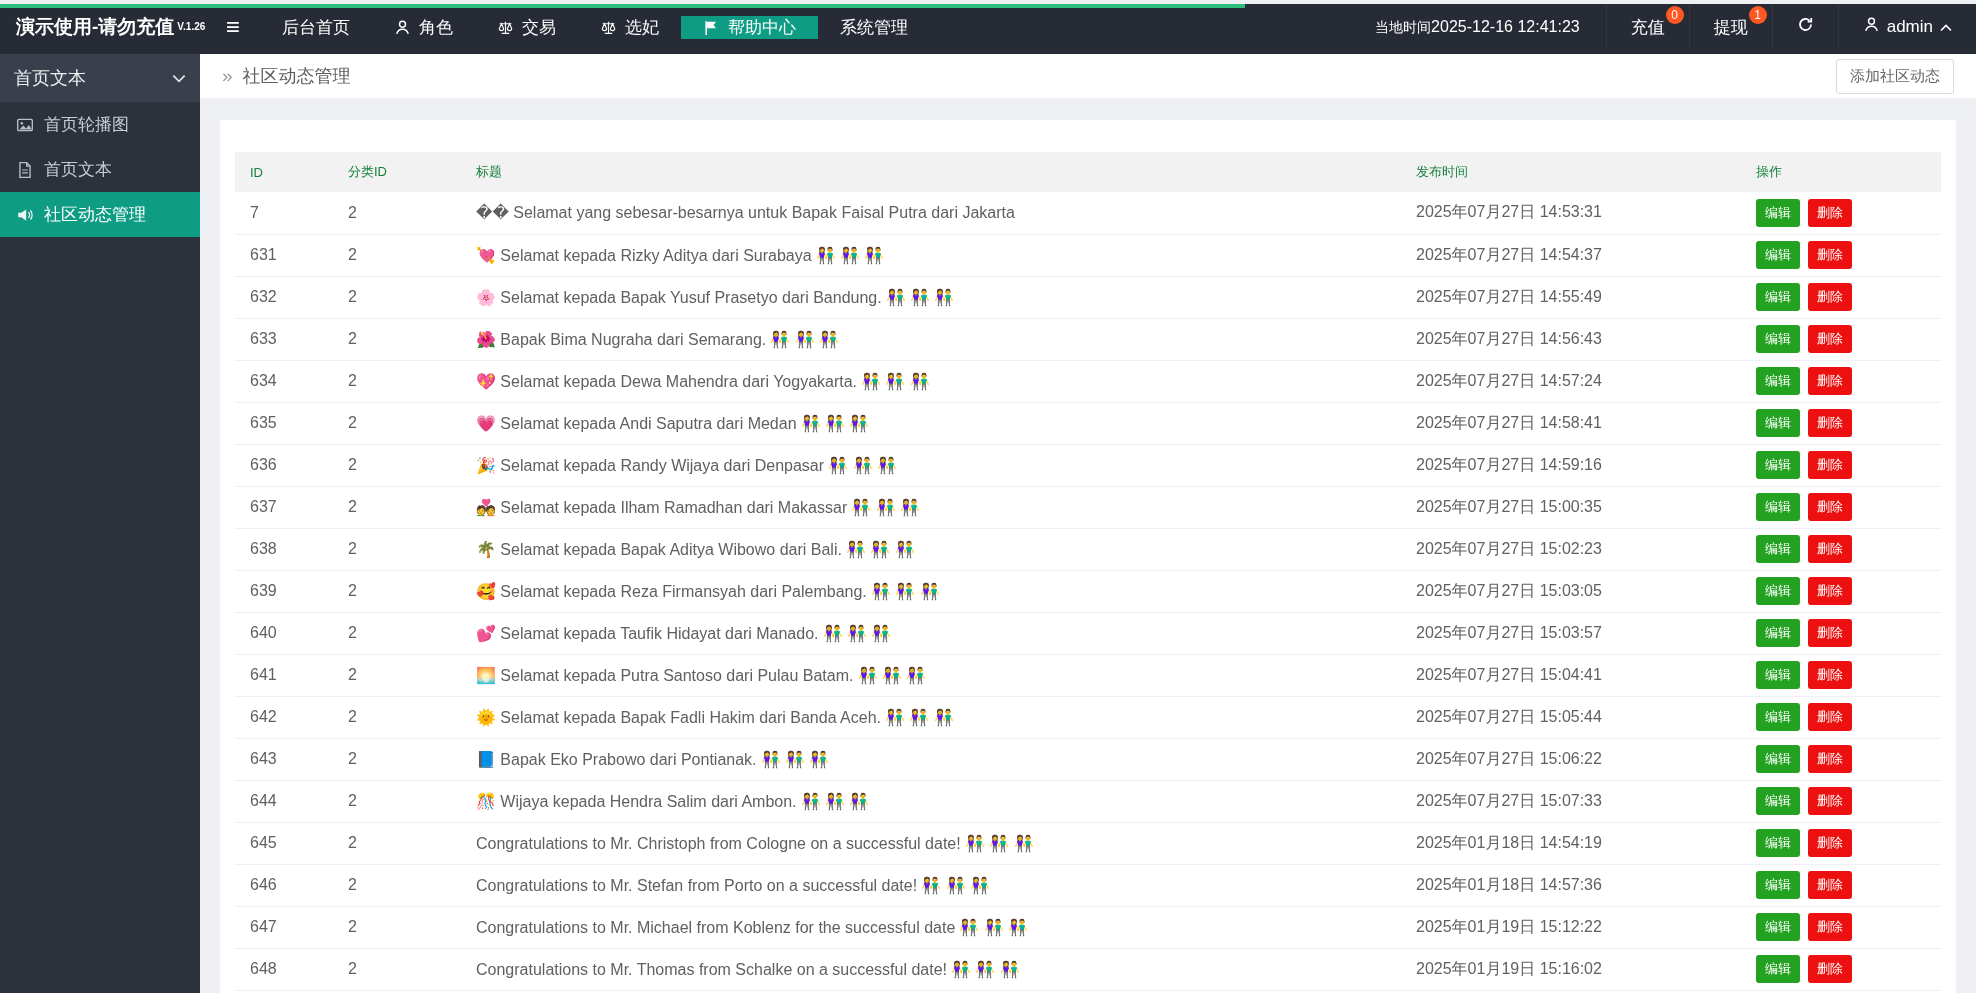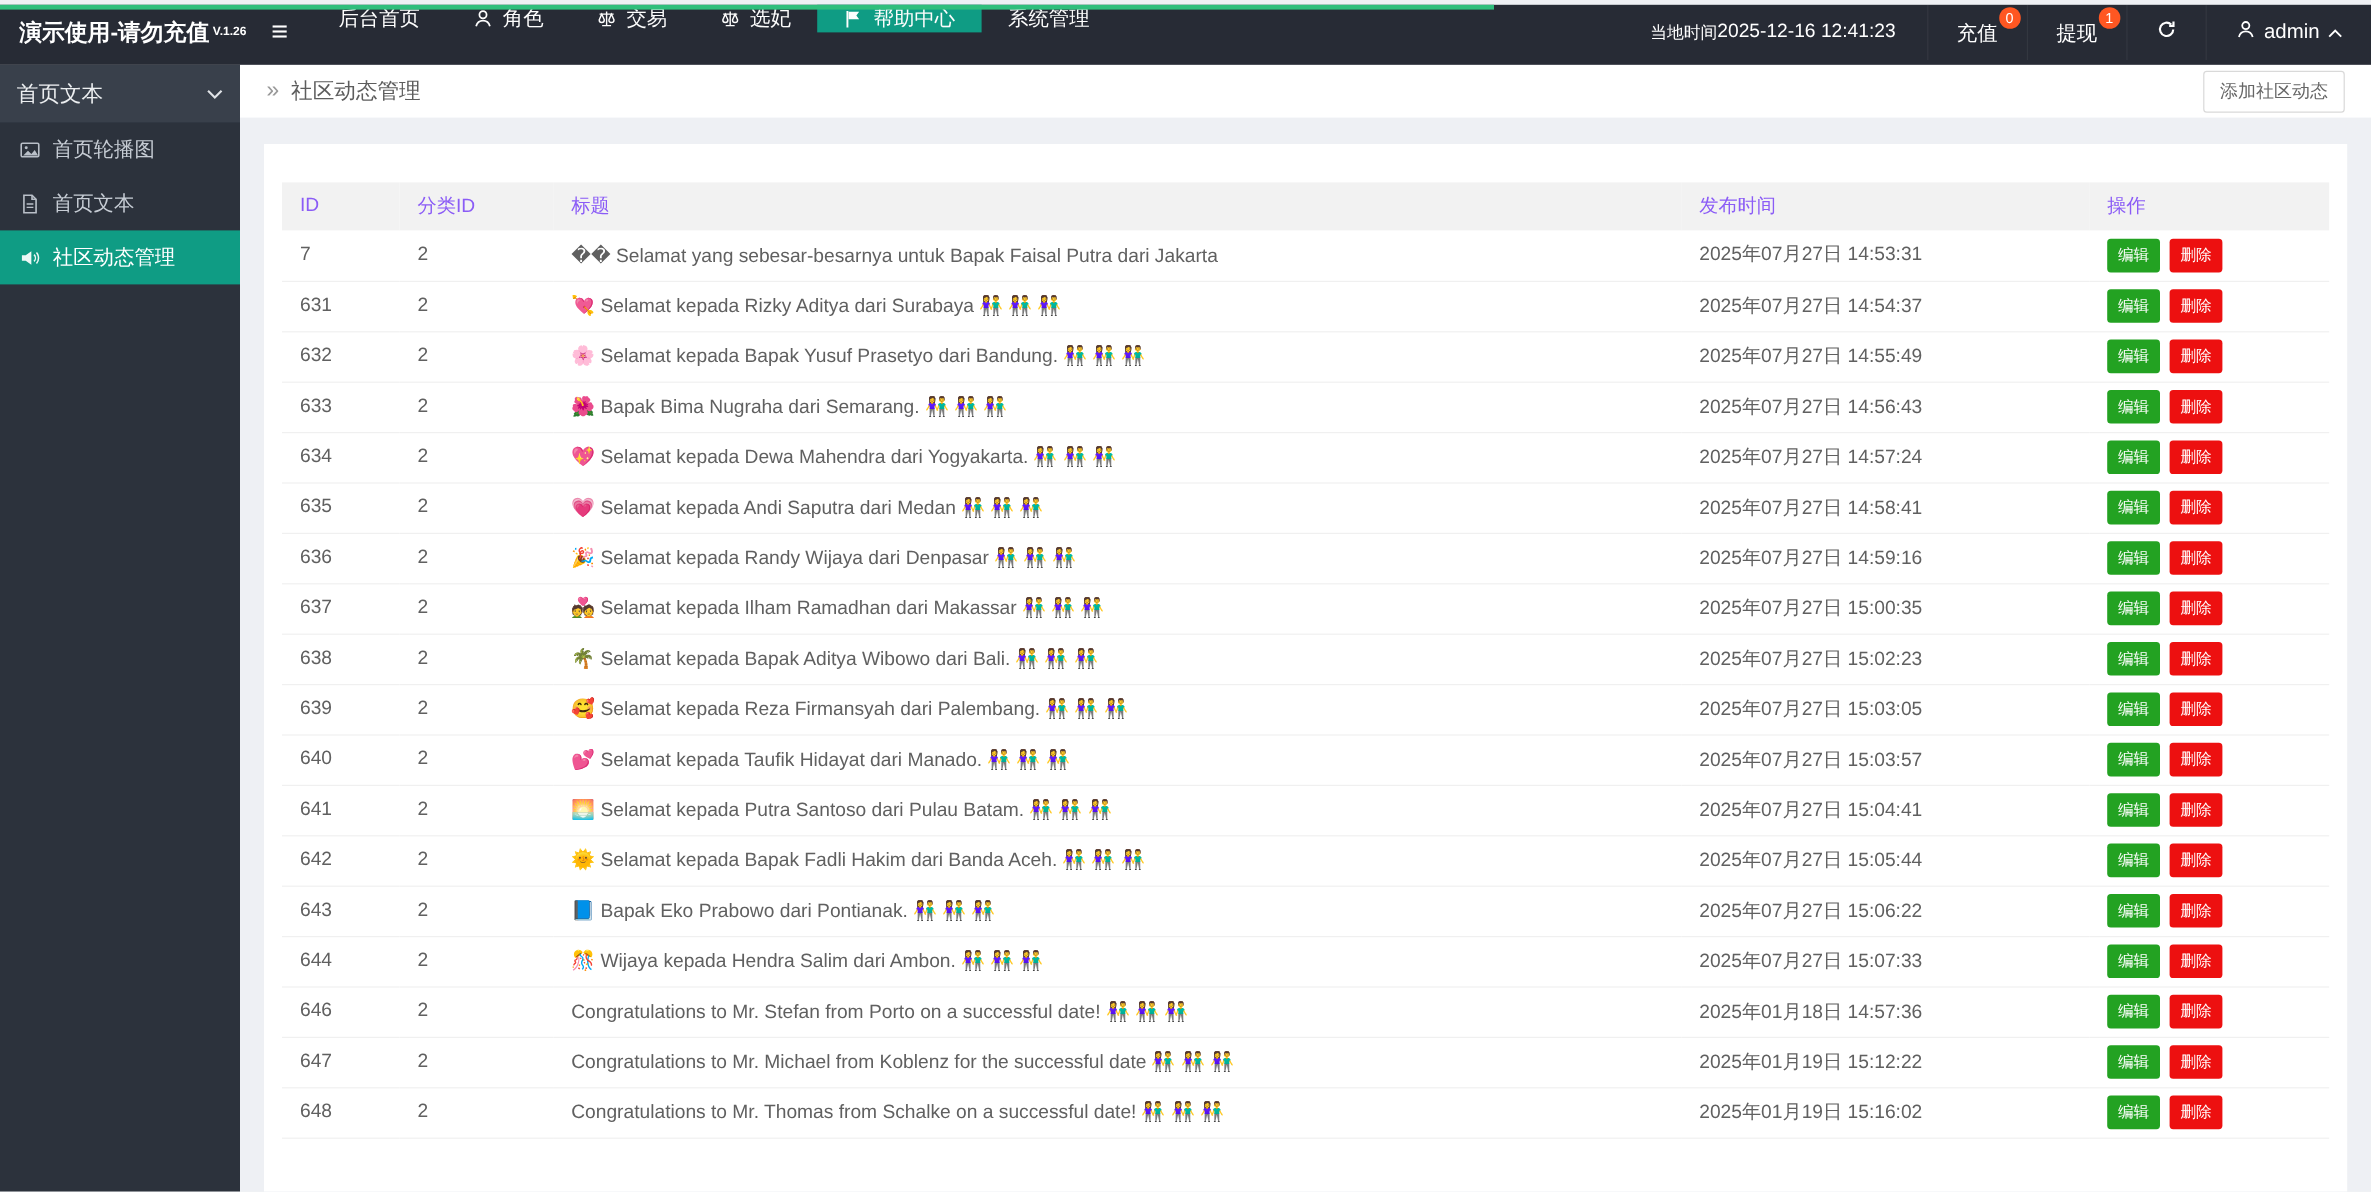--- a/index.html
+++ b/index.html
@@ -9,21 +9,21 @@
 
   
   .topbar { position:relative; height:50px; background:#272b35; }
   .progress-strip { position:absolute; top:0; left:0; height:4px; width:63%; background:var(--strip); }
   .topbar-inner { display:flex; align-items:stretch; height:46px; margin-top:4px; }
   .logo { width:206px; display:flex; align-items:center; padding-left:16px; color:#fff;
     font-size:19px; font-weight:bold; white-space:nowrap; }
   .logo sup { font-size:10px; font-weight:bold; margin-left:3px; transform:translateY(-6px);margin-top:11px; }
   .nav-toggle { width:54px; display:flex; align-items:center; justify-content:center; color:#fff;
     font-size:24px; cursor:pointer; }
-  .nav-menu { display:flex; align-items:flex-start; }
+  .nav-menu { display:flex; align-items:center; }
   .nav-item { display:flex; align-items:center; gap:8px; padding:0 22px; color:#fdfdfd;
     font-size:17px; cursor:pointer; white-space:nowrap; }
   .nav-item.active { background:var(--accent);font-family:Liberation Mono, monospace; }
   .nav-item svg { width:17px; height:17px; }
   .nav-right { margin-left:auto; display:flex; align-items:stretch; }
   .time-block { display:flex; justify-content:center; align-items:center;
     color:#fff; padding:0 26px; line-height:1.45; }
   .time-label { font-size:14px; }
   .time-value { font-size:16px; }
   .nav-right-item { position:relative; display:flex; align-items:center; gap:7px; padding:0 24px;
@@ -50,21 +50,21 @@
     padding:0 22px; flex:none; }
   .crumb-arrow { color:#9a9a9a; font-size:19px; }
   .crumb-text { color:#5d5d5d; font-size:18px; }
   .add-btn { margin-left:auto; background:#fff; border:1px solid #d9d9d9; border-radius:3px;
     color:#666; font-size:15px; padding:7px 13px; cursor:pointer;
     font-family:"Liberation Sans","DejaVu Sans",sans-serif; }
 
   .card { background:#fff; margin:22px 20px 0; padding:32px 15px 0; flex:1; overflow:hidden; }
   table { width:100%; border-collapse:collapse; table-layout:fixed; }
   col.c-id { width:98px; } col.c-cat { width:128px; } col.c-time { width:340px; } col.c-op { width:200px; }
-  th { background:#f2f2f2; height:40px; font-weight:normal; color:#8b5cf6; font-size:16px;
+  th { background:#f2f2f2; height:40px; font-weight:normal; color:#15803d; font-size:13px;
     text-align:left; padding:0 15px; white-space:nowrap; }
   td { height:42px; border-bottom:1px solid #f0f0f0; color:#606060; font-size:16px; padding:0 15px;
     white-space:nowrap; overflow:hidden; }
   .btn { display:inline-block; border:none; border-radius:3px; color:#fff; font-size:13px;
     padding:5px 9px; cursor:pointer; font-family:"Liberation Sans","DejaVu Sans",sans-serif; }
   .btn-edit { background:var(--edit); margin-right:8px; }
   .btn-delete { background:var(--del); }
 </style>
 </head>
 <body>
@@ -329,20 +329,27 @@
               <td><button class="btn btn-edit">编辑</button><button class="btn btn-delete">删除</button></td>
             </tr>
             <tr>
               <td>644</td>
               <td>2</td>
               <td>🎊 Wijaya kepada Hendra Salim dari Ambon. 👫 👫 👫</td>
               <td>2025年07月27日 15:07:33</td>
               <td><button class="btn btn-edit">编辑</button><button class="btn btn-delete">删除</button></td>
             </tr>
             <tr>
+              <td>645</td>
+              <td>2</td>
+              <td>Congratulations to Mr. Christoph from Cologne on a successful date! 👫 👫 👫</td>
+              <td>2025年01月18日 14:54:19</td>
+              <td><button class="btn btn-edit">编辑</button><button class="btn btn-delete">删除</button></td>
+            </tr>
+            <tr>
               <td>646</td>
               <td>2</td>
               <td>Congratulations to Mr. Stefan from Porto on a successful date! 👫 👫 👫</td>
               <td>2025年01月18日 14:57:36</td>
               <td><button class="btn btn-edit">编辑</button><button class="btn btn-delete">删除</button></td>
             </tr>
             <tr>
               <td>647</td>
               <td>2</td>
               <td>Congratulations to Mr. Michael from Koblenz for the successful date 👫 👫 👫</td>

